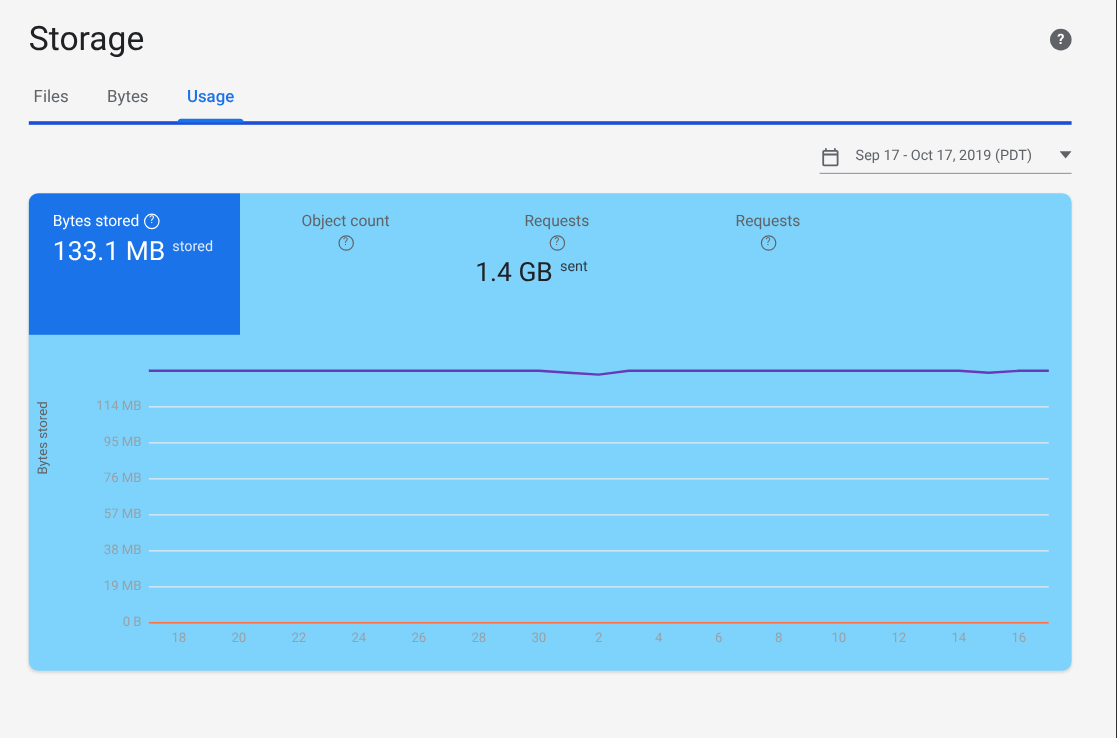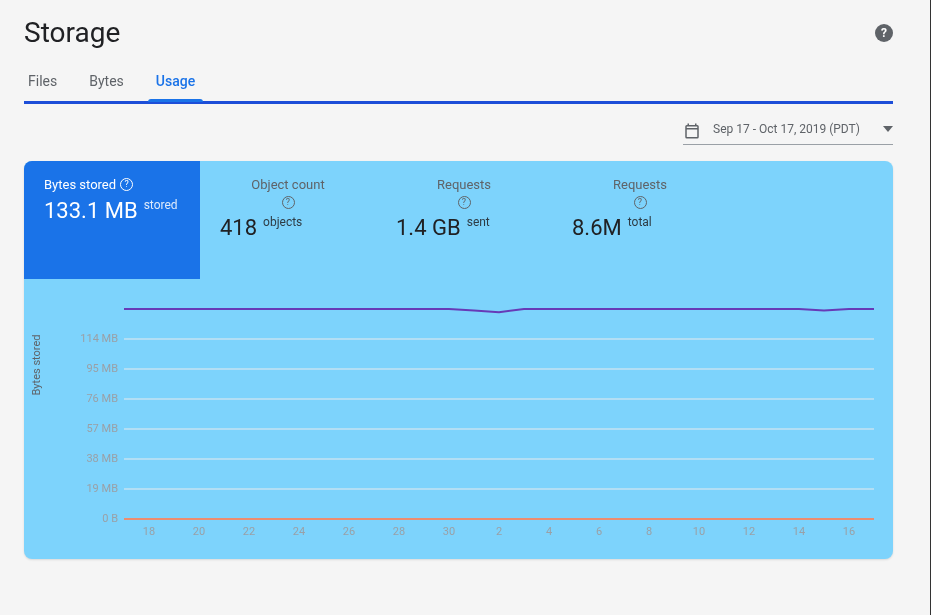--- a/index.html
+++ b/index.html
@@ -203,43 +203,35 @@
         <div class="metric-value">
           <span>133.1 MB</span>
           <span class="metric-suffix">stored</span>
         </div>
       </div>
       <div class="metric">
         <div class="metric-title">
           <span>Object count</span>
           <span class="q-icon">?</span>
         </div>
-        <div class="metric-value">
-          <span>418</span>
-          <span class="metric-suffix">objects</span>
-        </div>
       </div>
       <div class="metric">
         <div class="metric-title">
           <span>Requests</span>
           <span class="q-icon">?</span>
         </div>
         <div class="metric-value">
           <span>1.4 GB</span>
           <span class="metric-suffix">sent</span>
         </div>
       </div>
       <div class="metric">
         <div class="metric-title">
           <span>Requests</span>
           <span class="q-icon">?</span>
-        </div>
-        <div class="metric-value">
-          <span>8.6M</span>
-          <span class="metric-suffix">total</span>
         </div>
       </div>
     </div>
 
     <div class="chart-area">
       <div class="y-axis-label">Bytes stored</div>
       <svg id="chart-svg" class="chart-svg" width="820" height="250">
           <line class="grid-line" x1="60" y1="220" x2="810" y2="220"></line>
           <text class="y-tick" x="54" y="223">0 B</text>
           <line class="grid-line" x1="60" y1="190" x2="810" y2="190"></line>

